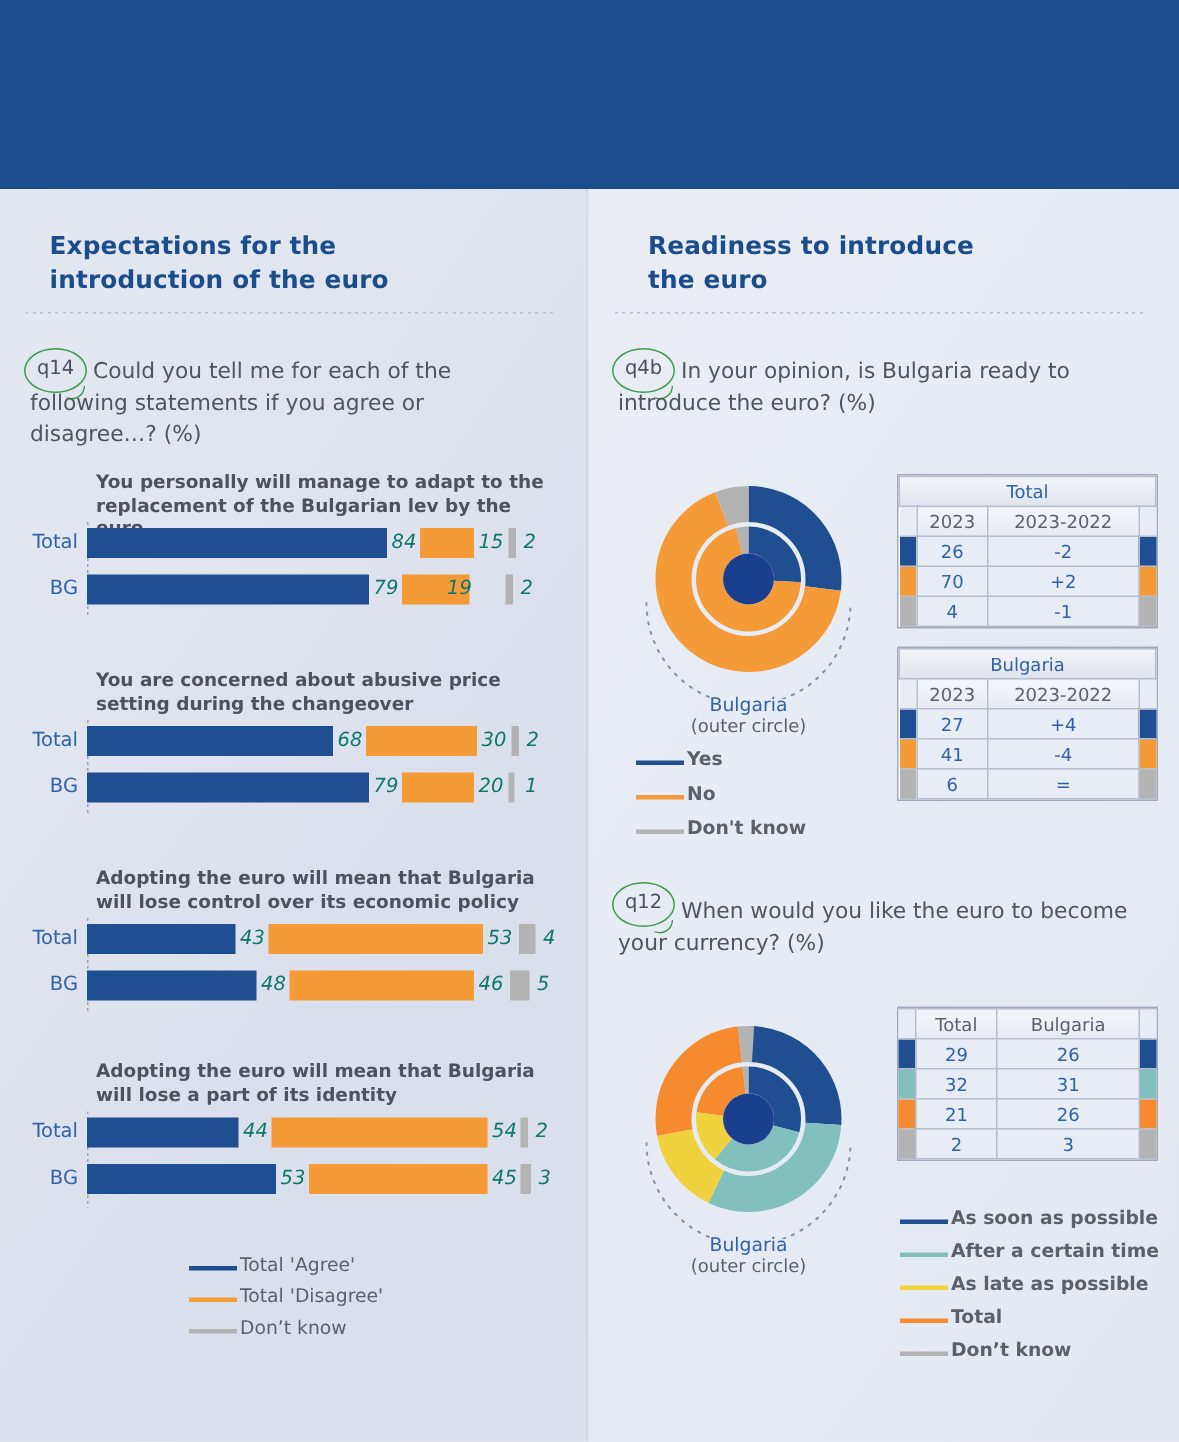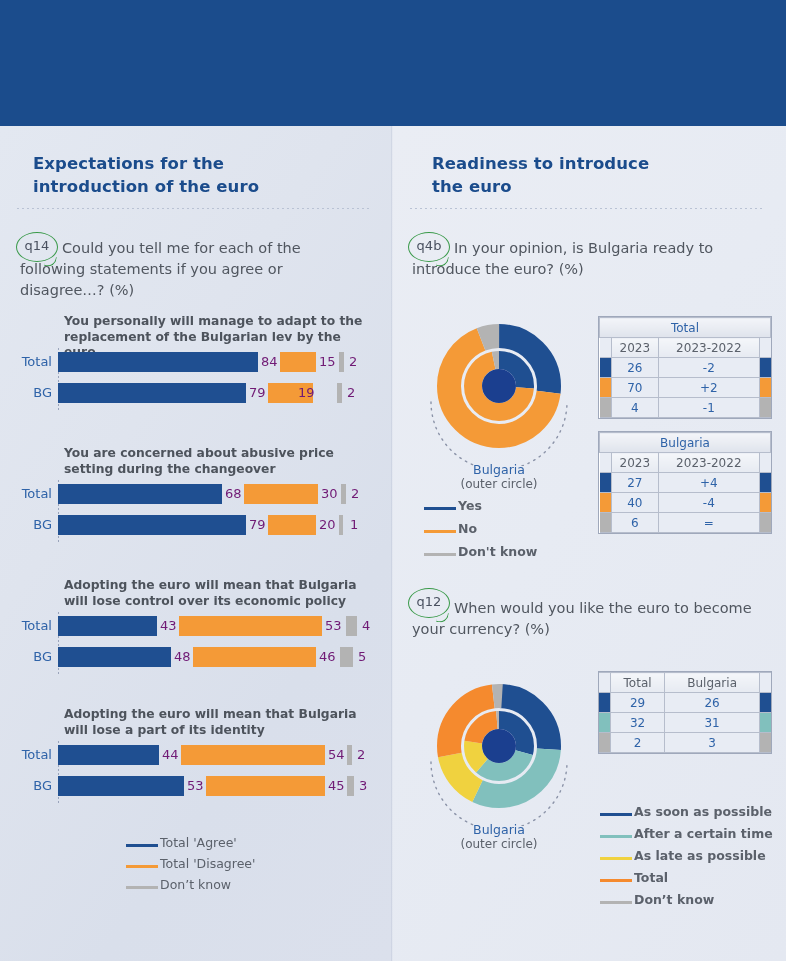--- a/index.html
+++ b/index.html
@@ -54,21 +54,21 @@
   .bg-head{position:absolute;left:64px;font-size:12.3px;font-weight:bold;color:#4d535c;
            line-height:15.5px;width:305px;}
   .axis{position:absolute;left:58px;width:1px;
         background-image:repeating-linear-gradient(to bottom,#9aa4bb 0 2px,transparent 2px 4px);}
   .rowlabel{position:absolute;right:0;width:52px;text-align:right;font-size:13px;color:#2f63a8;}
   .barrow{position:absolute;left:58px;height:20px;}
   .seg{position:absolute;top:0;height:20px;}
   .seg.blue{background:#1f4f91;}
   .seg.orange{background:#f49a37;}
   .seg.grey{background:#b3b3b3;}
-  .vlabel{position:absolute;top:2px;font-size:13px;color:#701a75;}
+  .vlabel{position:absolute;top:2px;font-size:13px;color:#0f766e;font-style:italic;}
 
   
   .legend{position:absolute;}
   .lgrow{position:relative;height:21px;}
   .lgline{position:absolute;left:0;top:9px;width:32px;height:3px;}
   .lglab{position:absolute;left:34px;top:0px;font-size:12.5px;color:#5b616b;}
 
   
   .donutwrap{position:absolute;}
   .donutcap{position:absolute;text-align:center;width:160px;}
@@ -348,21 +348,21 @@
           <td class="mk" style="background:#e8ecf4;"></td>
         </tr>
         <tr>
           <td class="mk" style="background:#1f4f91;"></td>
           <td class="val">27</td>
           <td class="val">+4</td>
           <td class="mk" style="background:#1f4f91;"></td>
         </tr>
         <tr>
           <td class="mk" style="background:#f49a37;"></td>
-          <td class="val">40</td>
+          <td class="val">41</td>
           <td class="val">-4</td>
           <td class="mk" style="background:#f49a37;"></td>
         </tr>
         <tr>
           <td class="mk" style="background:#b3b3b3;"></td>
           <td class="val">6</td>
           <td class="val">=</td>
           <td class="mk" style="background:#b3b3b3;"></td>
         </tr>
       </tbody>
@@ -419,20 +419,26 @@
           <td class="val">26</td>
           <td class="mk" style="background:#1f4f91;"></td>
         </tr>
         <tr>
           <td class="mk" style="background:#81c0bd;"></td>
           <td class="val">32</td>
           <td class="val">31</td>
           <td class="mk" style="background:#81c0bd;"></td>
         </tr>
         <tr>
+          <td class="mk" style="background:#f58a2e;"></td>
+          <td class="val">21</td>
+          <td class="val">26</td>
+          <td class="mk" style="background:#f58a2e;"></td>
+        </tr>
+        <tr>
           <td class="mk" style="background:#b3b3b3;"></td>
           <td class="val">2</td>
           <td class="val">3</td>
           <td class="mk" style="background:#b3b3b3;"></td>
         </tr>
       </tbody>
         </table>
     </div>
 
     <div class="rlegend" style="left:208px;top:678px;width:190px;">

